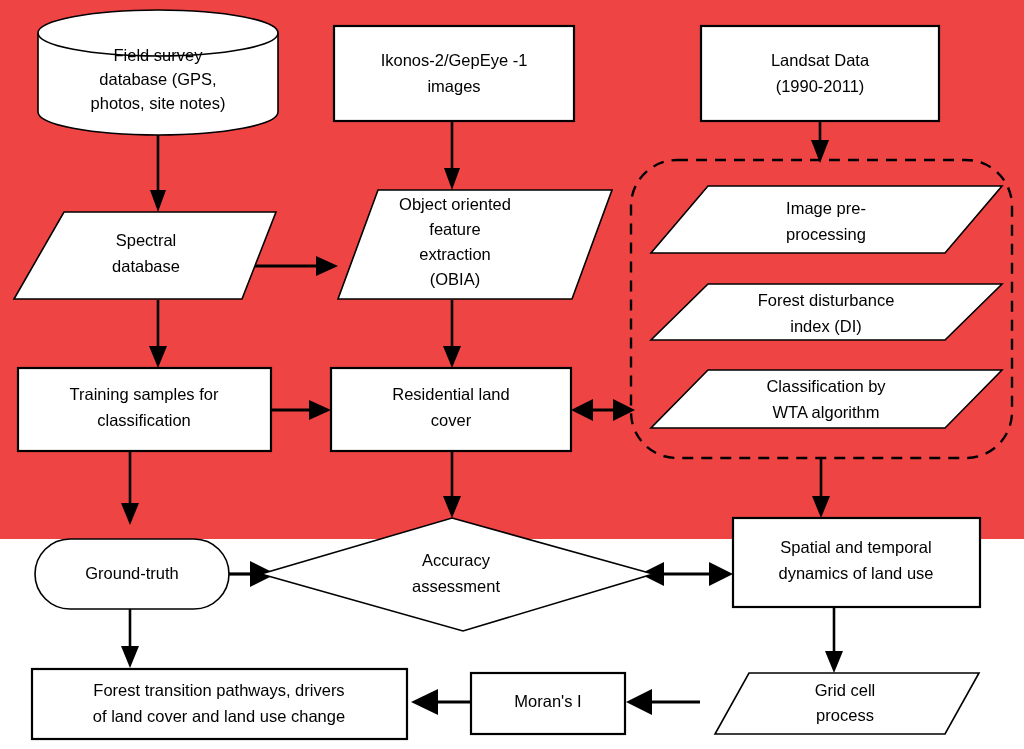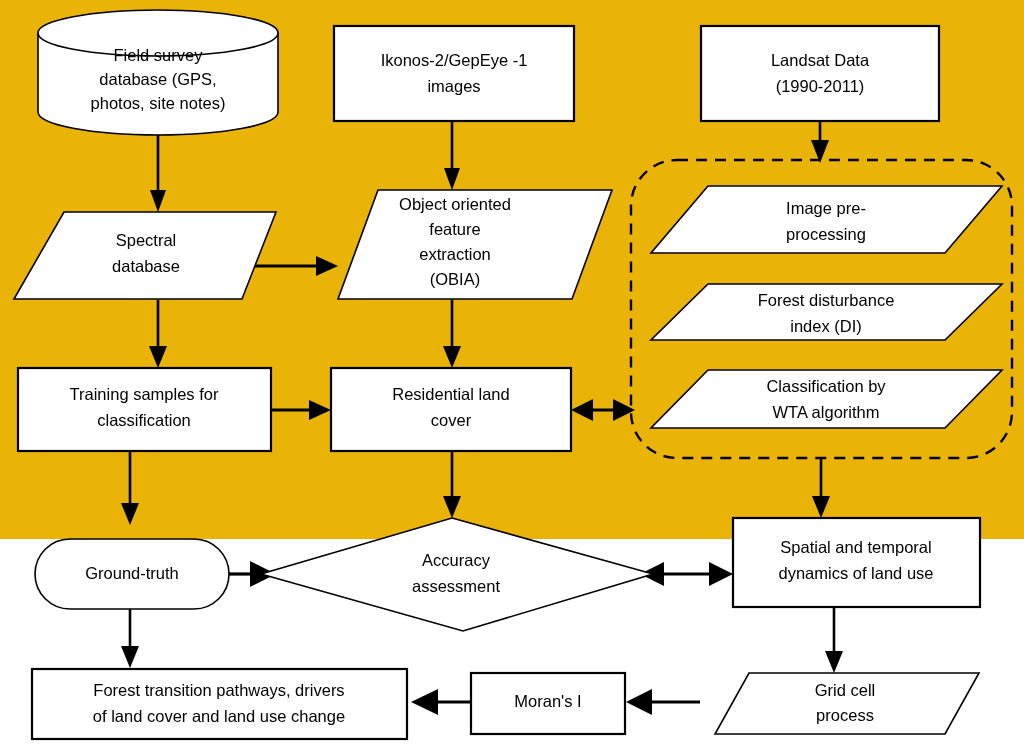--- a/index.html
+++ b/index.html
@@ -10,21 +10,21 @@
   body {
     width: 1024px;
     height: 749px;
     font-family: "Liberation Sans", sans-serif;
     overflow: hidden;
   }
   #flow-root {
     position: relative;
     width: 1024px;
     height: 539px;
-    background: #eab308;
+    background: #ef4444;
   }
   svg#flow-svg {
     display: block;
     width: 1024px;
     height: 749px;
   }
   .shape-outline {
     fill: #ffffff;
     stroke: #000000;
     stroke-width: 2.2;

